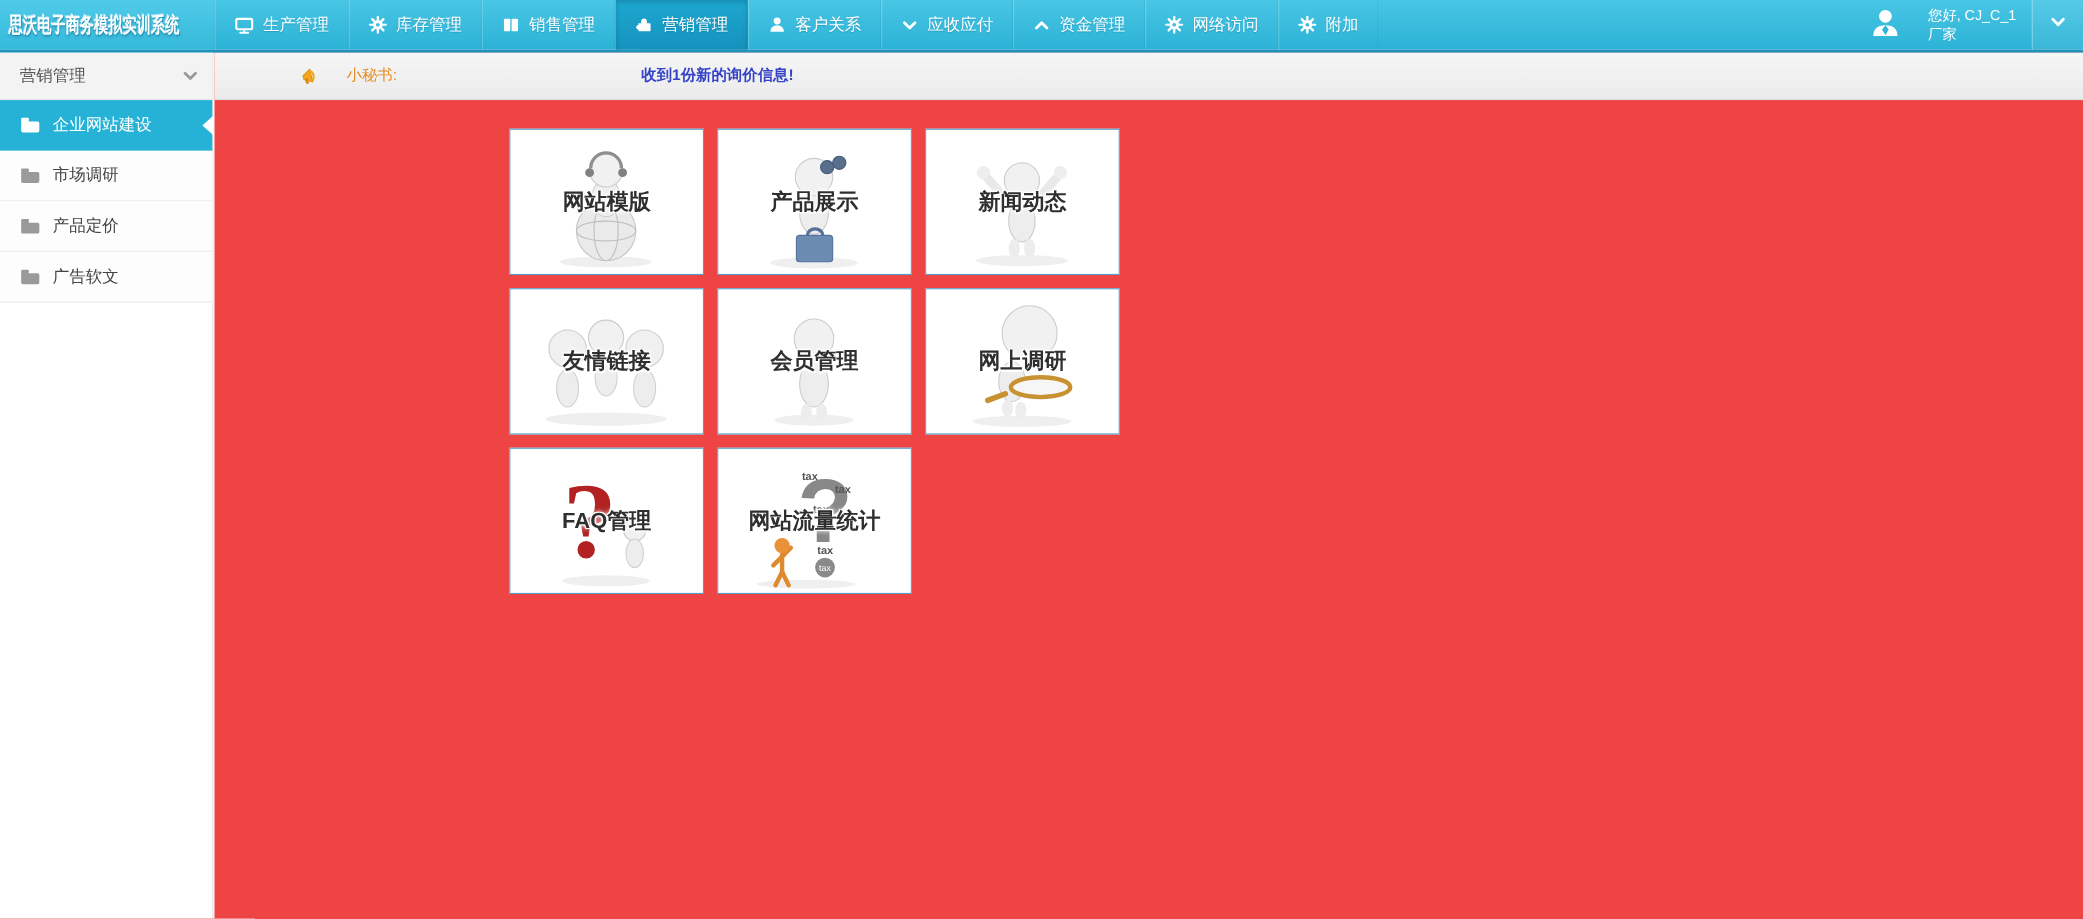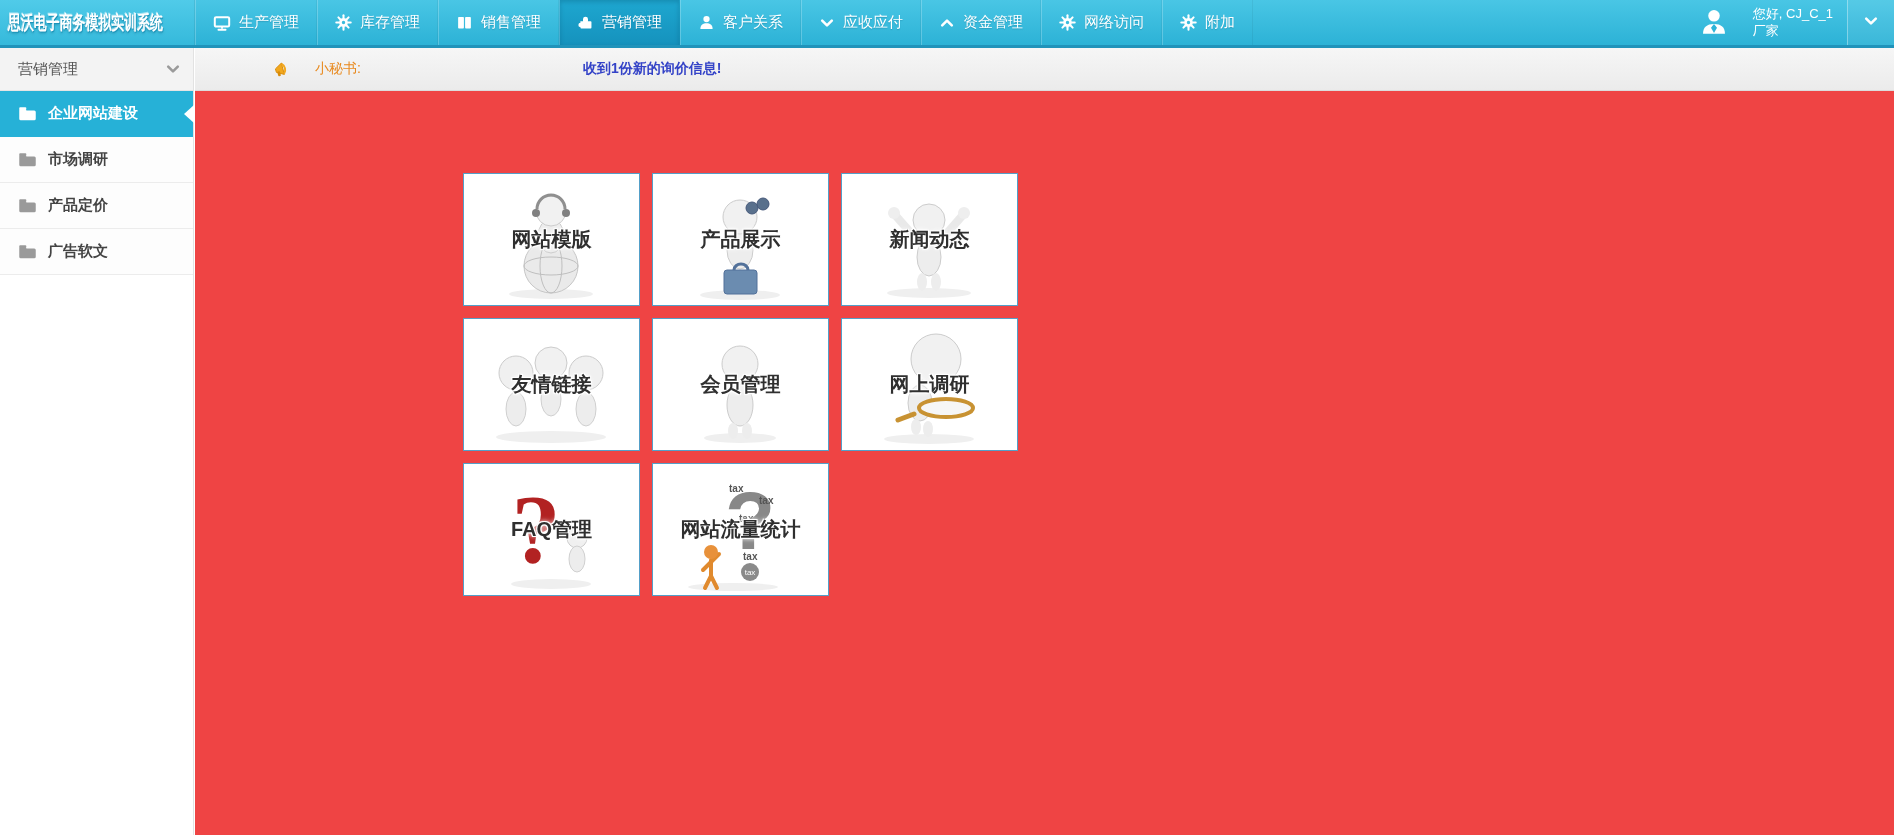--- a/index.html
+++ b/index.html
@@ -24,34 +24,34 @@
   .user-dd{width:46px;display:flex;align-items:center;justify-content:center;
            border-left:1px solid rgba(255,255,255,.35);background:rgba(255,255,255,.07);cursor:pointer;}
 
   
   .sidebar{position:absolute;left:0;top:48px;bottom:0;width:194px;box-sizing:border-box;
            background:#fff;border-right:1px solid #e2e2e2;}
   .sidebar-header{height:42px;background:#f3f3f3;border-bottom:1px solid #e4e4e4;display:flex;align-items:center;
            padding:0 12px 0 18px;color:#555;font-size:15px;}
   .sidebar-header .chev{margin-left:auto;display:flex;cursor:pointer;}
   .side-item{height:45px;display:flex;align-items:center;gap:11px;padding-left:18px;font-size:15px;color:#444;
-           border-bottom:1px solid #ececec;background:#fdfdfd;position:relative;cursor:pointer;font-weight:bold;}
+           border-bottom:1px solid #ececec;background:#fdfdfd;position:relative;cursor:pointer;}
   .side-item .icon{display:flex;align-items:center;}
   .side-item.active{background:#26b1d7;color:#fff;border-bottom:1px solid #26b1d7;}
   .side-item.active::after{content:"";position:absolute;right:-1px;top:50%;margin-top:-9px;
            border:9px solid transparent;border-right:10px solid #fff;}
 
   
   .main{position:absolute;left:195px;right:0;top:48px;bottom:0;background:#ef4444;}
   .secretary{height:42px;background:linear-gradient(180deg,#f6f6f6,#ebebeb);border-bottom:1px solid #dcdcdc;position:relative;font-size:14px;}
   .secretary .megaphone{position:absolute;left:78px;top:50%;transform:translateY(-50%);display:flex;}
   .secretary .slabel{position:absolute;left:120px;top:50%;transform:translateY(-50%);color:#e8891d;}
   .secretary .smsg{position:absolute;left:388px;top:50%;transform:translateY(-50%);color:#3443c7;font-weight:bold;cursor:pointer;}
 
-  .module-grid{padding:82px 0 0 268px;display:grid;grid-template-columns:repeat(3,177px);
+  .module-grid{padding:26px 0 0 268px;display:grid;grid-template-columns:repeat(3,177px);
            grid-auto-rows:133px;column-gap:218px;row-gap:31px;gap:12px;}
   .card{position:relative;box-sizing:border-box;border:1px solid #549fc8;background:#fff;cursor:pointer;}
   .card .illus{position:absolute;inset:0;display:block;}
   .card .illus svg{width:100%;height:100%;display:block;}
   .card-label{position:absolute;left:0;right:0;top:50%;transform:translateY(-52%);text-align:center;
            font-size:20px;font-weight:bold;color:#2f2f2f;
            text-shadow:-1px -1px 0 #fff,1px -1px 0 #fff,-1px 1px 0 #fff,1px 1px 0 #fff,0 0 4px #fff,0 0 6px #fff;}
 </style>
 </head>
 <body>

